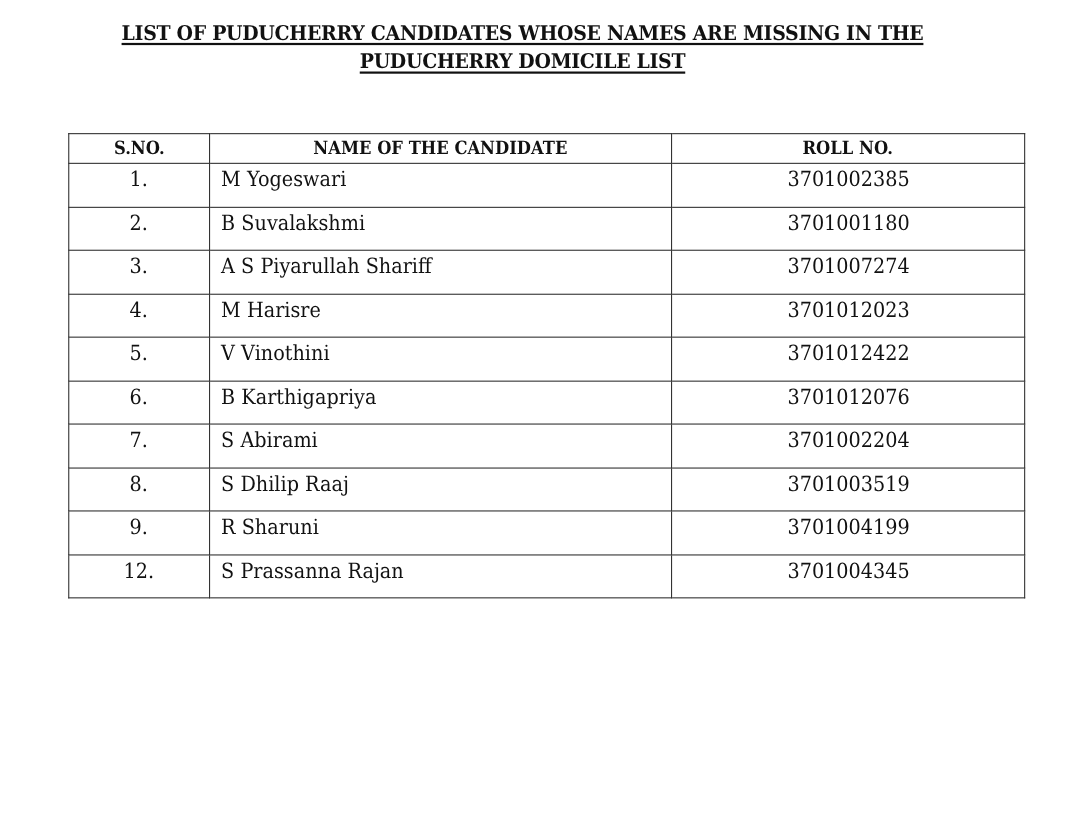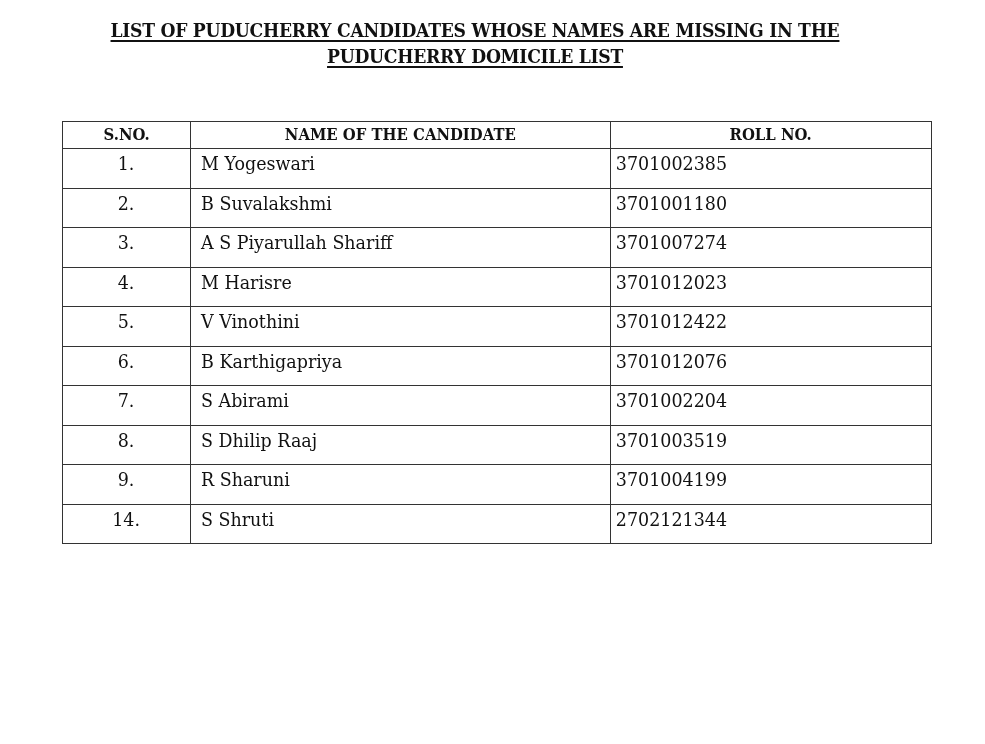--- a/index.html
+++ b/index.html
@@ -62,21 +62,21 @@
     transform: scaleX(0.9);
   }
   table.list td {
     height: 38.5px;
     font-family: "DejaVu Serif", serif;
     font-size: 19px;
     line-height: 26px;
   }
   td.sno { text-align: center; }
   td.name { padding-left: 10px !important; }
-  td.roll { text-align: left; padding-left: 0; text-decoration: underline; }
+  td.roll { text-align: center; padding-left: 0; text-decoration: underline; }
   td .txt {
     display: inline-block;
     transform: scaleX(0.92);
     transform-origin: left center;
     padding-top: 1px;
   }
   td.sno .txt, td.roll .txt {
     transform-origin: center center;
   }
   col.c1 { width: 128px; }
@@ -154,21 +154,21 @@
   </tr>
 
   <tr>
     <td class="sno"><span class="txt">9.</span></td>
     <td class="name"><span class="txt">R Sharuni</span></td>
     <td class="roll"><span class="txt">3701004199</span></td>
   </tr>
 
 
 
+  <tr>
+    <td class="sno"><span class="txt">12.</span></td>
+    <td class="name"><span class="txt">S Prassanna Rajan</span></td>
+    <td class="roll"><span class="txt">3701004345</span></td>
+  </tr>
 
 
-  <tr>
-    <td class="sno"><span class="txt">14.</span></td>
-    <td class="name"><span class="txt">S Shruti</span></td>
-    <td class="roll"><span class="txt">2702121344</span></td>
-  </tr>
 </tbody>
 </table>
 
 </body></html>

